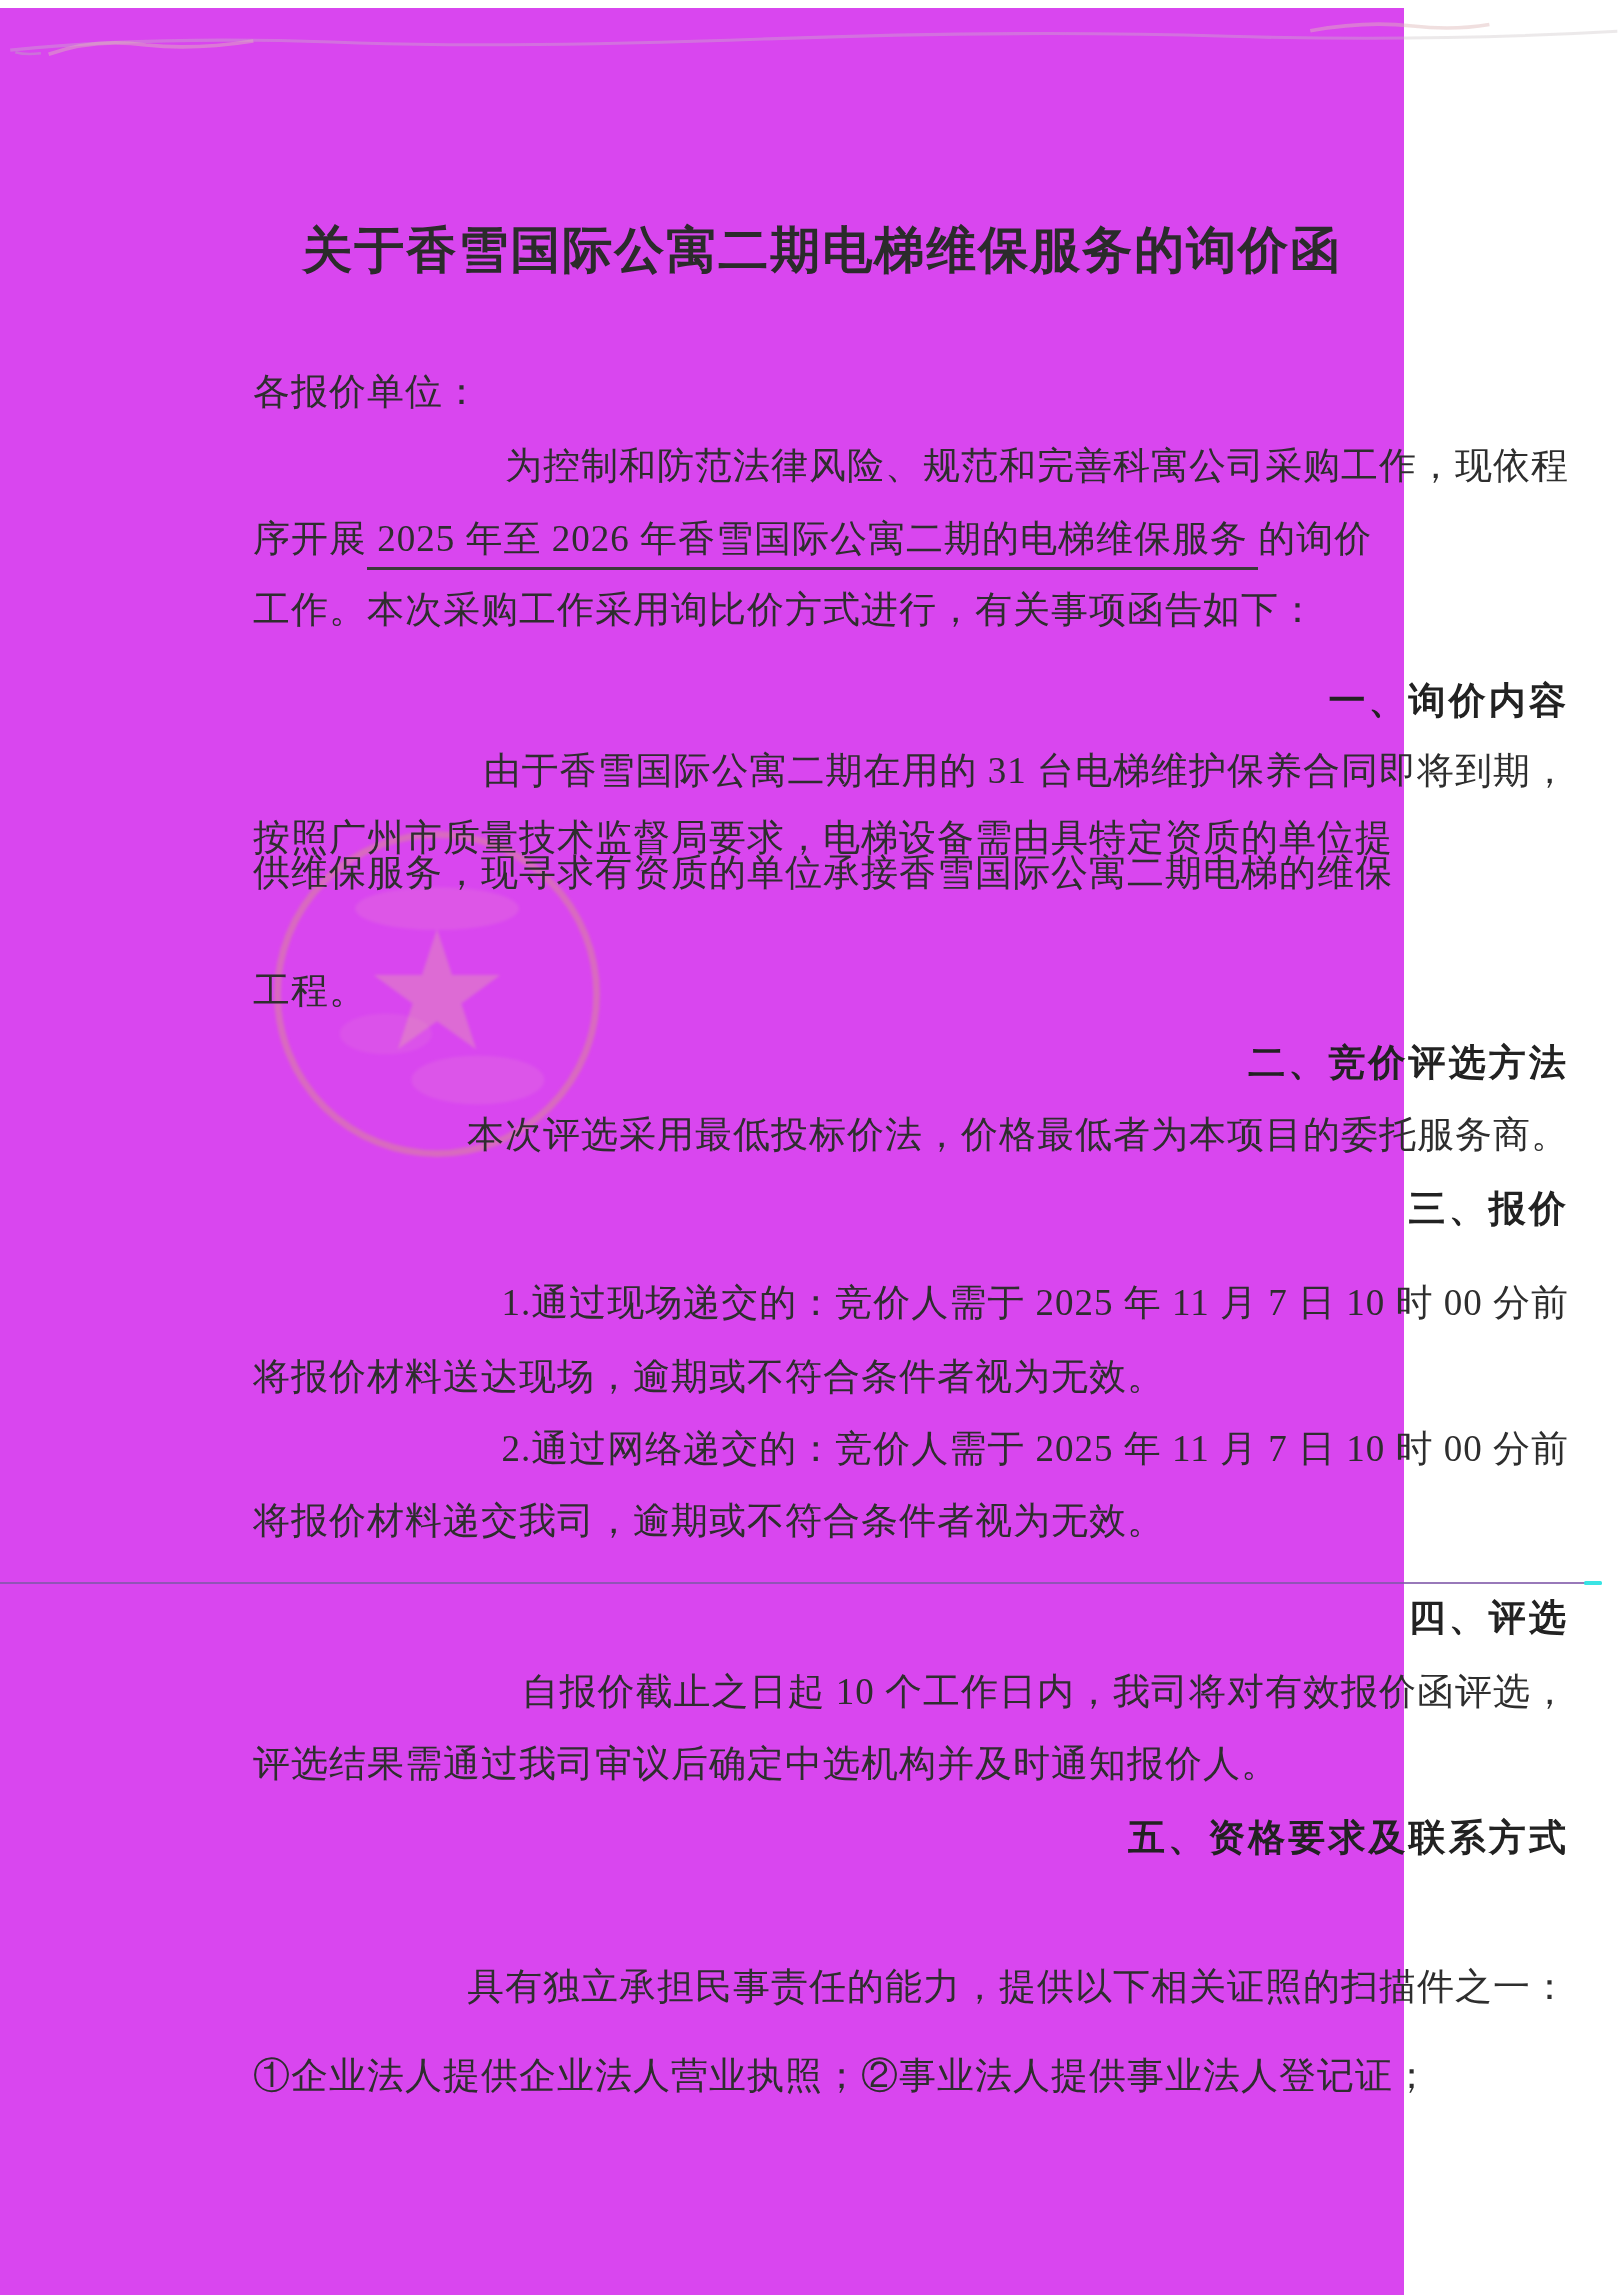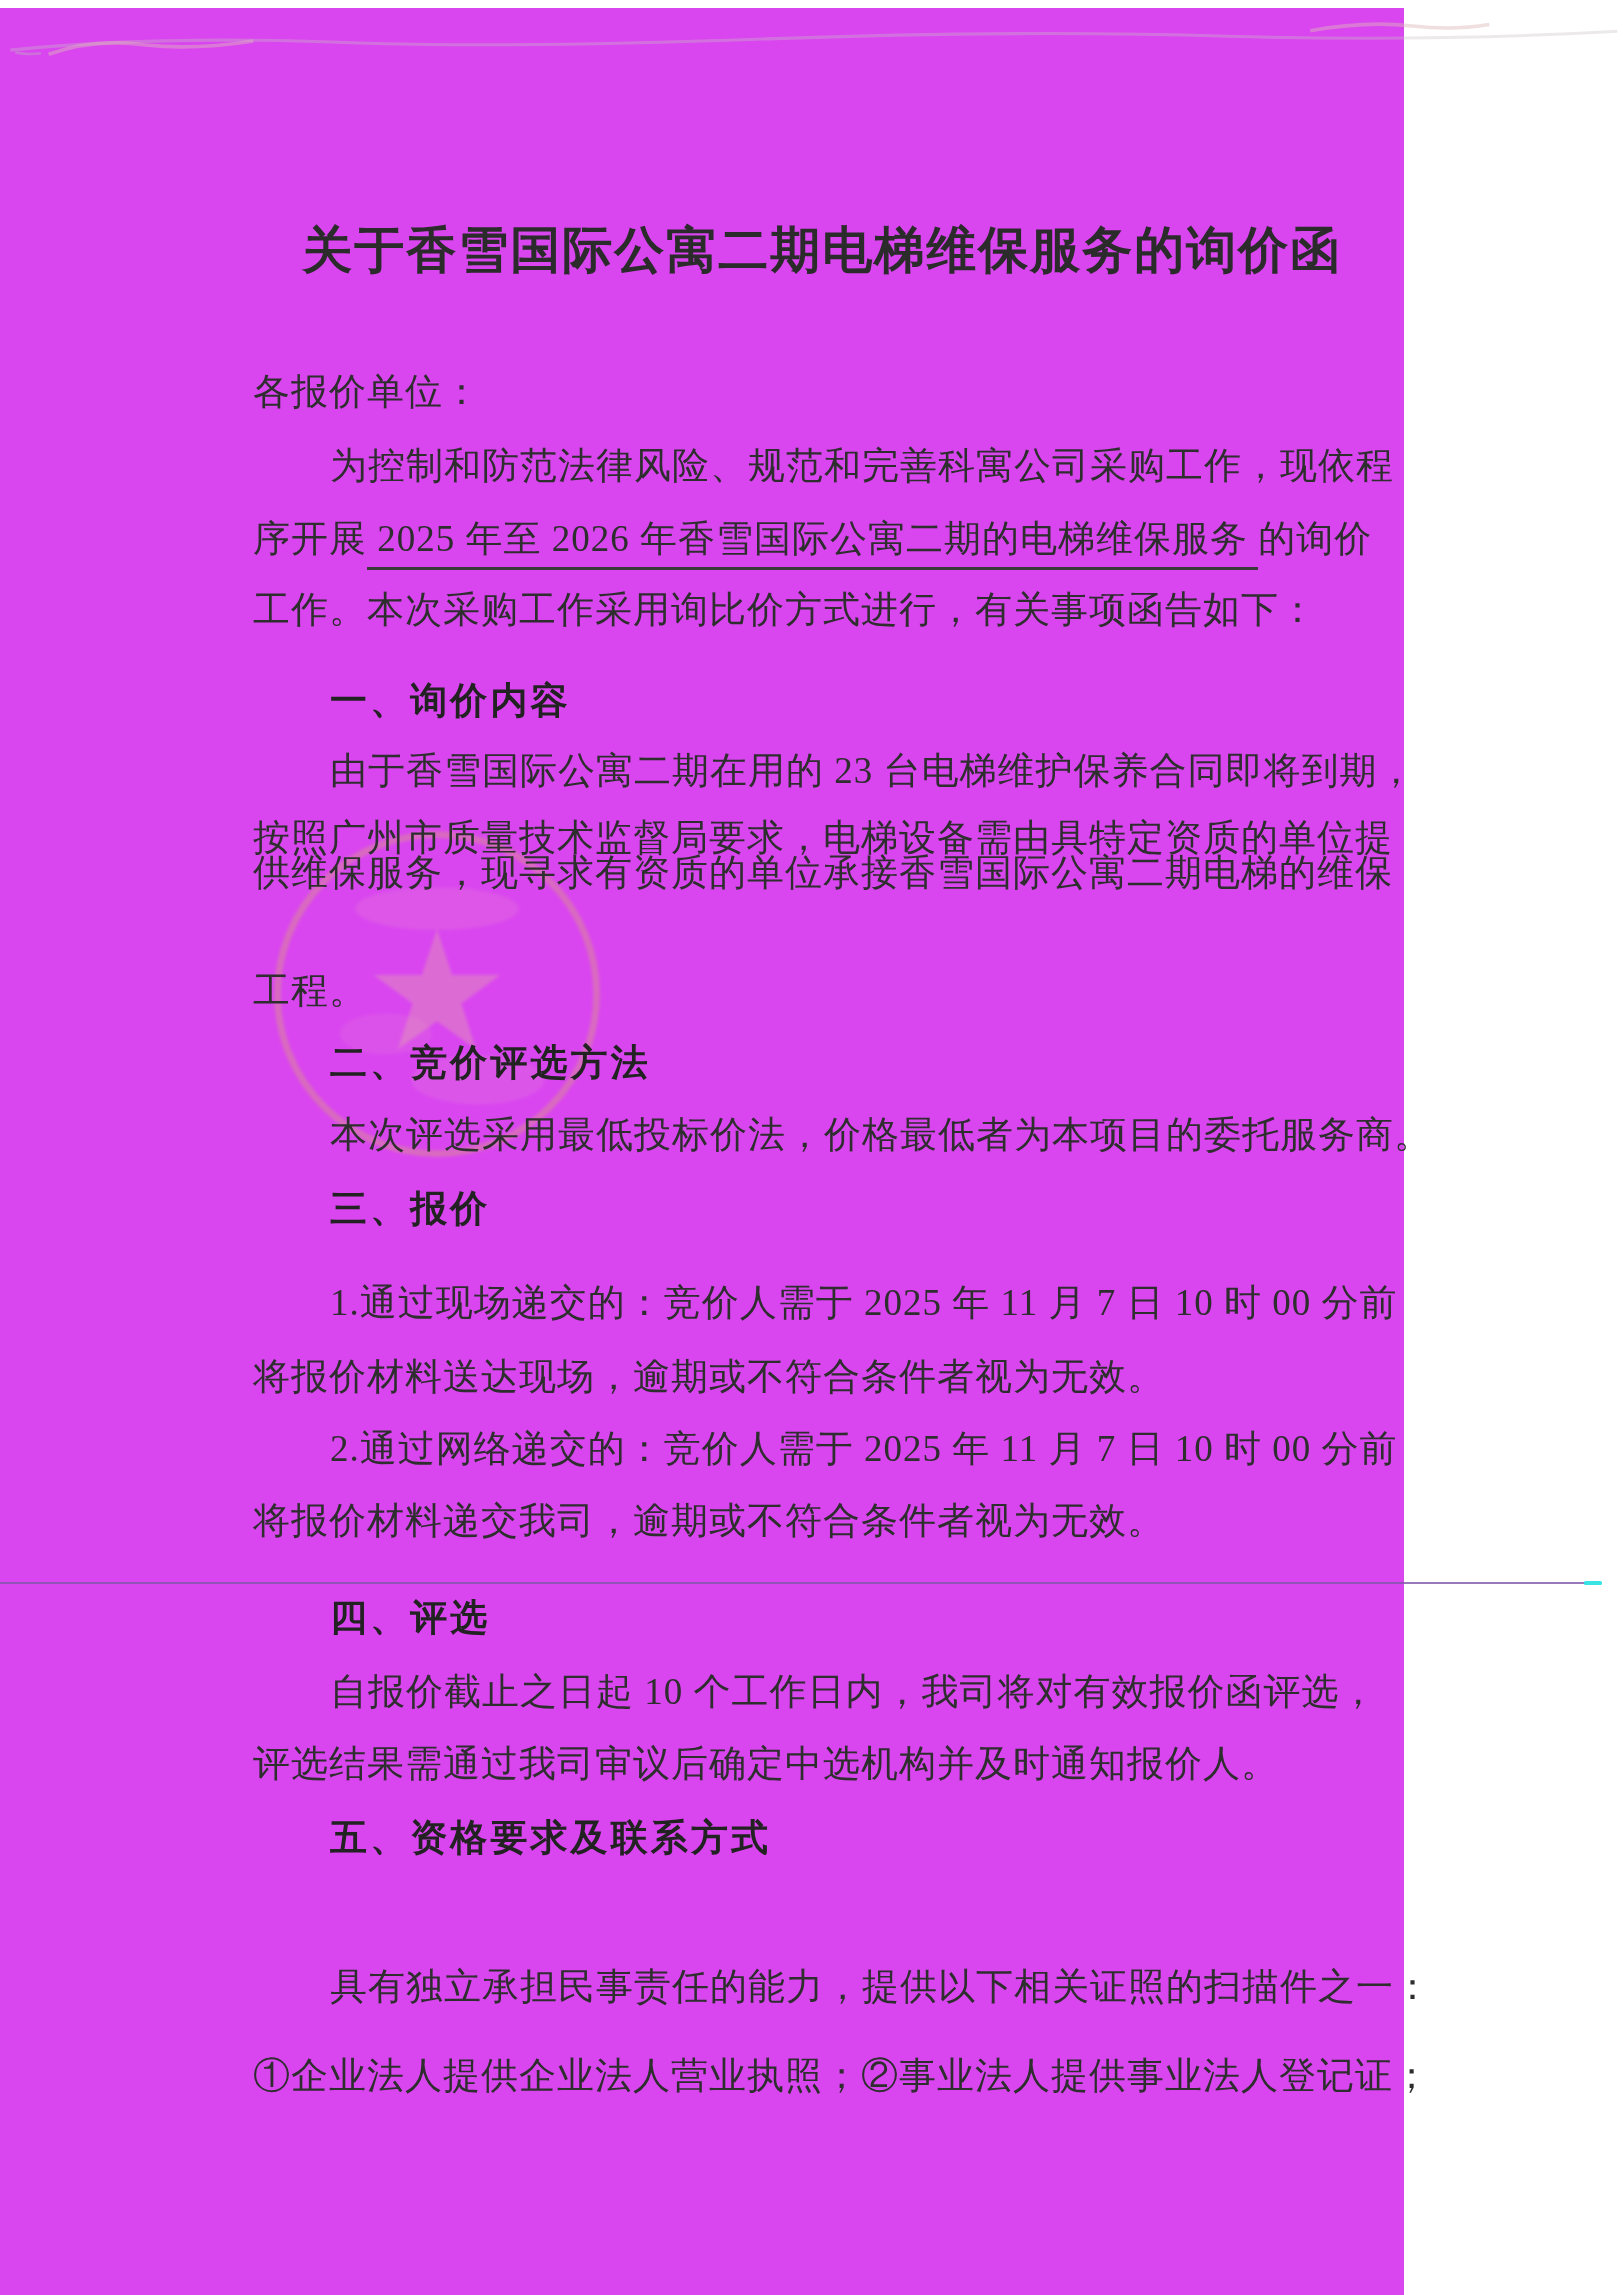--- a/index.html
+++ b/index.html
@@ -36,21 +36,21 @@
   .ln {
     position: absolute;
     left: 253px;
     width: 1239px;
     font-size: 37px;
     line-height: 41px;
     letter-spacing: 1px;
     white-space: nowrap;
     color: #2e2e2e;
   }
-  .ind { padding-left: 77px; }
+  .ind { padding-left: 77px; text-align: right; }
   .head {
     font-family: "Liberation Sans", "DejaVu Sans", sans-serif;
     font-weight: bold;
     letter-spacing: 3.1px;
     color: #222222;
   }
   .uline {
     border-bottom: 3.6px solid #3a3a3a;
     padding-bottom: 8px;
   }
@@ -120,21 +120,21 @@
   <div class="doc-title">关于香雪国际公寓二期电梯维保服务的询价函</div>
 
   <div class="ln" style="top:363px">各报价单位：</div>
   <div class="ln ind" style="top:437px">为控制和防范法律风险、规范和完善科寓公司采购工作，现依程</div>
 
   <div class="ln" style="top:510px"><span>序开展</span><span class="uline"> 2025 年至 2026 年香雪国际公寓二期的电梯维保服务 </span><span>的询价</span></div>
 
   <div class="ln" style="top:581px">工作。本次采购工作采用询比价方式进行，有关事项函告如下：</div>
 
   <div class="ln ind head" style="top:672px">一、询价内容</div>
-  <div class="ln ind" style="top:742px">由于香雪国际公寓二期在用的 23 台电梯维护保养合同即将到期，</div>
+  <div class="ln ind" style="top:742px">由于香雪国际公寓二期在用的 31 台电梯维护保养合同即将到期，</div>
   <div class="ln" style="top:809px">按照广州市质量技术监督局要求，电梯设备需由具特定资质的单位提</div>
   <div class="ln" style="top:844px">供维保服务，现寻求有资质的单位承接香雪国际公寓二期电梯的维保</div>
   <div class="ln" style="top:962px">工程。</div>
 
   <div class="ln ind head" style="top:1034px">二、竞价评选方法</div>
   <div class="ln ind" style="top:1106px">本次评选采用最低投标价法，价格最低者为本项目的委托服务商。</div>
 
   <div class="ln ind head" style="top:1180px">三、报价</div>
   <div class="ln ind" style="top:1274px">1.通过现场递交的：竞价人需于 2025 年 11 月 7 日 10 时 00 分前</div>
   <div class="ln" style="top:1348px">将报价材料送达现场，逾期或不符合条件者视为无效。</div>

